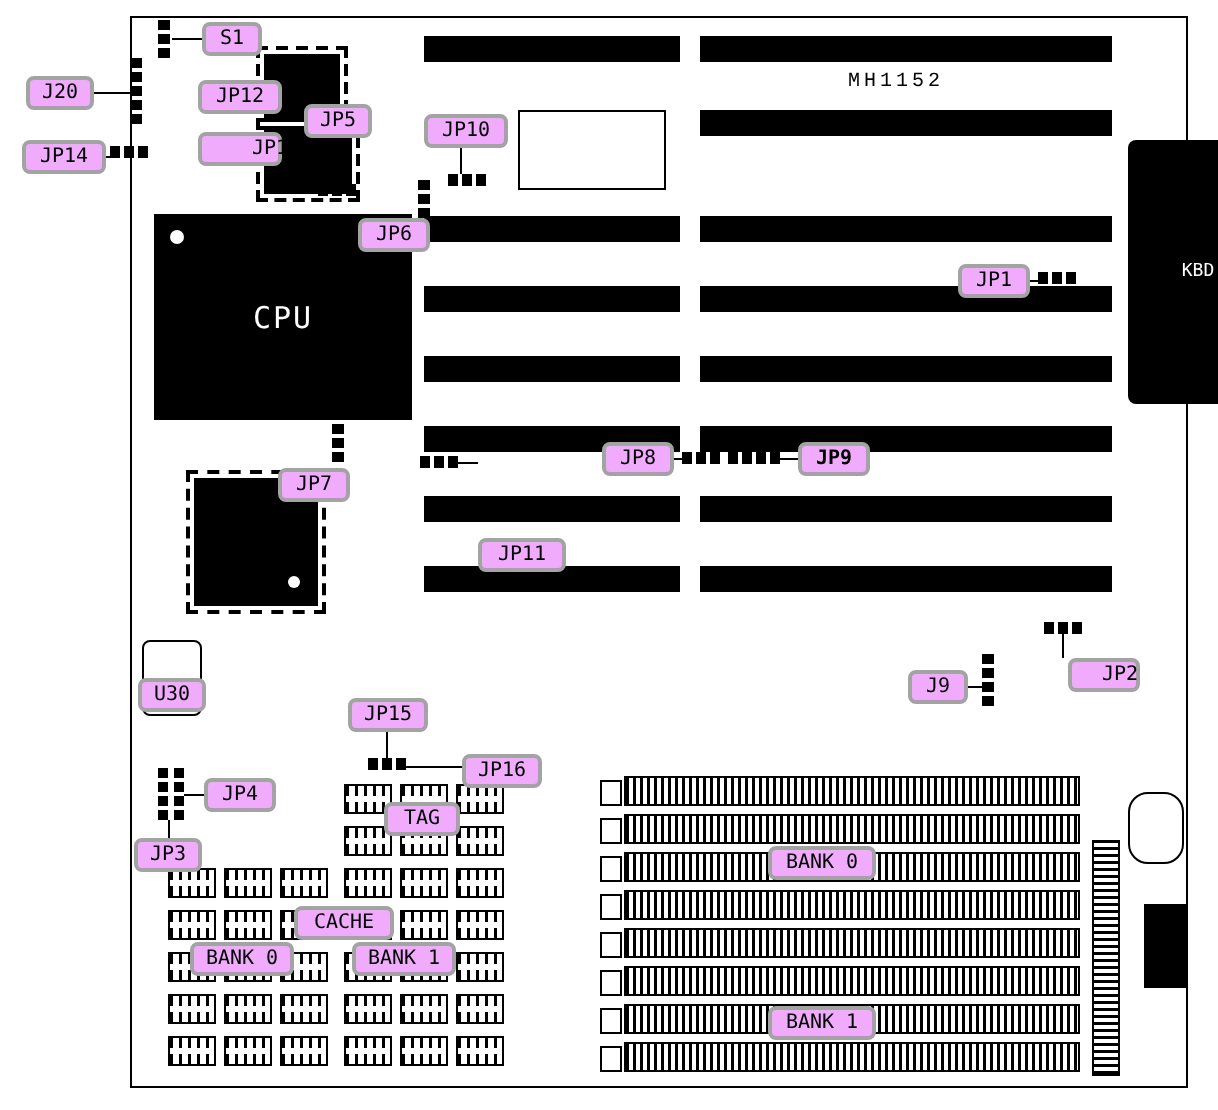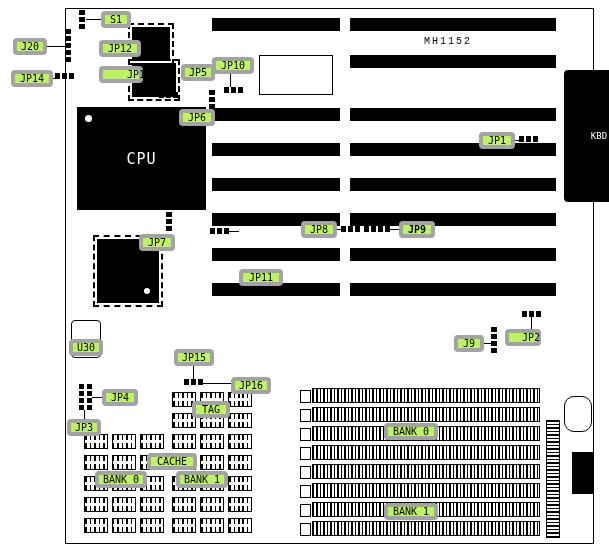--- a/index.html
+++ b/index.html
@@ -1,21 +1,21 @@
 <!DOCTYPE html>
 <html><head>
 <meta charset="utf-8">
 <style>
   *{box-sizing:border-box;margin:0;padding:0}
   html,body{background:#fff}
   body{font-family:"DejaVu Sans Mono","Liberation Mono",monospace;color:#000}
   #stage{position:relative;width:609px;height:555px;background:#fff;overflow:hidden}
   .board{position:absolute;left:65px;top:8px;width:529px;height:536px;border:1.5px solid #000;background:#fff;z-index:0}
   .boardtext{position:absolute;font-size:10px;letter-spacing:2px;z-index:2}
-  .callout{position:absolute;height:17px;border:4px solid #a3a3a3;border-radius:4px;background:#bef264;z-index:6;
+  .callout{position:absolute;height:17px;border:2px solid #a3a3a3;border-radius:4px;background:#f0abfc;z-index:6;
            display:flex;align-items:center;justify-content:center;font-size:10px;white-space:nowrap}
   .slot{position:absolute;background:#000;z-index:1}
   .simm{position:absolute;width:228px;height:15px;border:1px solid #000;z-index:1;
         background:repeating-linear-gradient(90deg,#000 0 1.5px,#fff 1.5px 3.5px)}
   .simm::before{content:"";position:absolute;left:-13px;top:1px;width:9px;height:11px;border:1px solid #000;background:#fff}
   .dip{position:absolute;width:24px;height:15px;border:1px solid #000;background-color:#fff;z-index:1;
        background-image:repeating-linear-gradient(90deg,#000 0 1.5px,transparent 1.5px 4.5px),
                         repeating-linear-gradient(90deg,#000 0 1.5px,transparent 1.5px 4.5px);
        background-size:100% 5px,100% 5px;background-position:left top,left bottom;background-repeat:no-repeat,no-repeat}
   .ic{position:absolute;background:#000;outline:2px dashed #000;outline-offset:2px;z-index:2}
@@ -167,30 +167,30 @@
   <div class="tail" style="left:193px;top:366px;width:1px;height:13px;"></div>
   <div class="tail" style="left:203px;top:383px;width:28px;height:1px;"></div>
   <div class="tail" style="left:92px;top:397px;width:10px;height:1px;"></div>
   <div class="tail" style="left:84px;top:410px;width:1px;height:9px;"></div>
 
   <div class="callout" style="left:101px;top:11px;width:30px;">S1</div>
   <div class="callout" style="left:13px;top:38px;width:34px;">J20</div>
   <div class="callout" style="left:99px;top:40px;width:42px;">JP12</div>
   <div class="callout" style="left:99px;top:66px;width:42px;padding-left:36px;">JP13</div>
   <div class="callout" style="left:11px;top:70px;width:42px;">JP14</div>
-  <div class="callout" style="left:152px;top:64px;width:34px;margin-left:29px;">JP5</div>
+  <div class="callout" style="left:152px;top:52px;width:34px;">JP5</div>
   <div class="callout" style="left:212px;top:57px;width:42px;">JP10</div>
   <div class="callout" style="left:179px;top:109px;width:36px;">JP6</div>
   <div class="callout" style="left:479px;top:132px;width:36px;">JP1</div>
   <div class="callout" style="left:139px;top:234px;width:36px;">JP7</div>
   <div class="callout" style="left:239px;top:225px;width:44px;margin-top:44px;">JP11</div>
   <div class="callout" style="left:301px;top:221px;width:36px;">JP8</div>
   <div class="callout" style="left:399px;top:221px;width:36px;font-weight:bold;">JP9</div>
   <div class="callout" style="left:454px;top:335px;width:30px;">J9</div>
-  <div class="callout" style="left:505px;top:329px;width:36px;padding-left:16px;">JP2</div>
+  <div class="callout" style="left:534px;top:329px;width:36px;padding-left:16px;">JP2</div>
   <div class="callout" style="left:69px;top:339px;width:34px;">U30</div>
   <div class="callout" style="left:174px;top:349px;width:40px;">JP15</div>
   <div class="callout" style="left:231px;top:377px;width:40px;">JP16</div>
   <div class="callout" style="left:102px;top:389px;width:36px;">JP4</div>
   <div class="callout" style="left:67px;top:419px;width:34px;">JP3</div>
   <div class="callout" style="left:192px;top:401px;width:38px;">TAG</div>
   <div class="callout" style="left:147px;top:453px;width:50px;">CACHE</div>
   <div class="callout" style="left:95px;top:471px;width:52px;">BANK 0</div>
   <div class="callout" style="left:176px;top:471px;width:52px;">BANK 1</div>
   <div class="callout" style="left:384px;top:423px;width:54px;">BANK 0</div>

